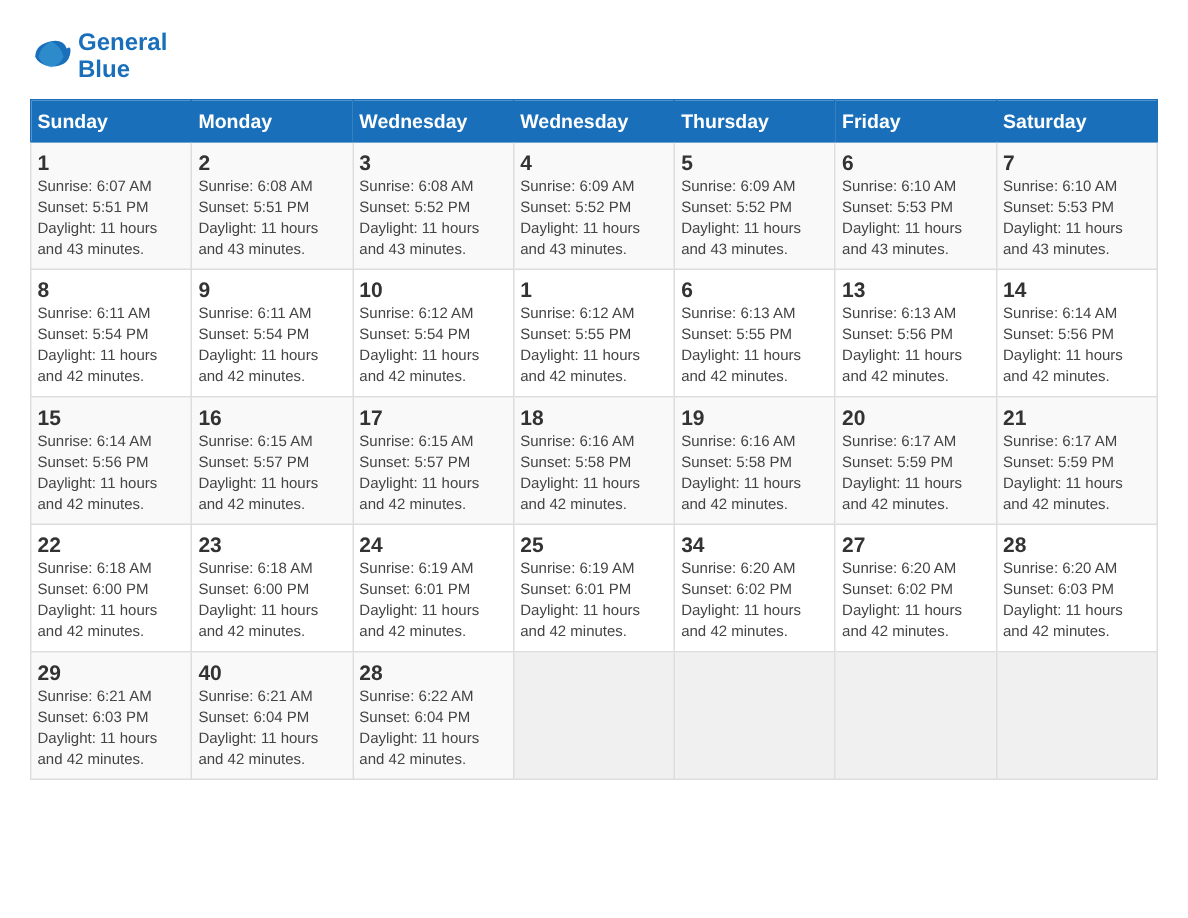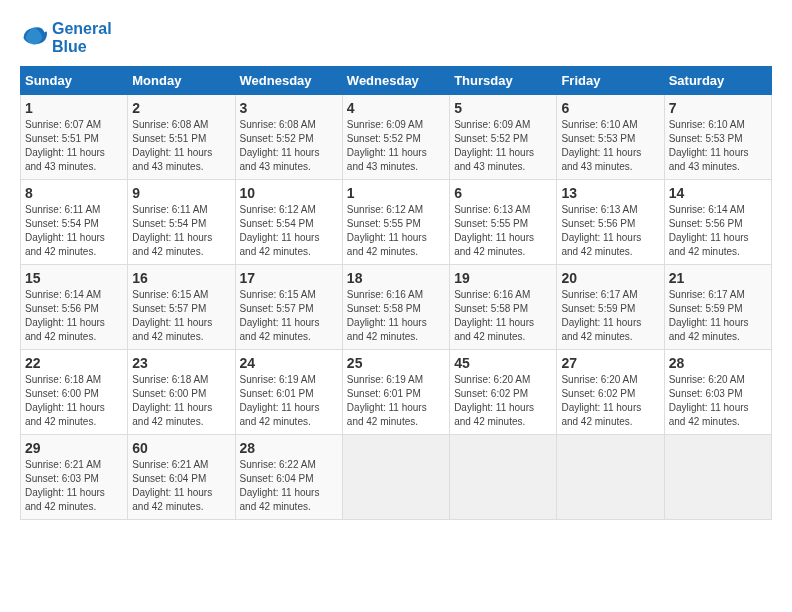--- a/index.html
+++ b/index.html
@@ -320,21 +320,21 @@
         </td>
         <td>
           <span class="day-number">25</span>
         <div class="day-info">
           Sunrise: 6:19 AM<br>
           Sunset: 6:01 PM<br>
           Daylight: 11 hours and 42 minutes.
         </div>
         </td>
         <td>
-          <span class="day-number">45</span>
+          <span class="day-number">34</span>
         <div class="day-info">
           Sunrise: 6:20 AM<br>
           Sunset: 6:02 PM<br>
           Daylight: 11 hours and 42 minutes.
         </div>
         </td>
         <td>
           <span class="day-number">27</span>
         <div class="day-info">
           Sunrise: 6:20 AM<br>
@@ -354,21 +354,21 @@
       <tr>
         <td>
           <span class="day-number">29</span>
         <div class="day-info">
           Sunrise: 6:21 AM<br>
           Sunset: 6:03 PM<br>
           Daylight: 11 hours and 42 minutes.
         </div>
         </td>
         <td>
-          <span class="day-number">60</span>
+          <span class="day-number">40</span>
         <div class="day-info">
           Sunrise: 6:21 AM<br>
           Sunset: 6:04 PM<br>
           Daylight: 11 hours and 42 minutes.
         </div>
         </td>
         <td>
           <span class="day-number">28</span>
         <div class="day-info">
           Sunrise: 6:22 AM<br>

